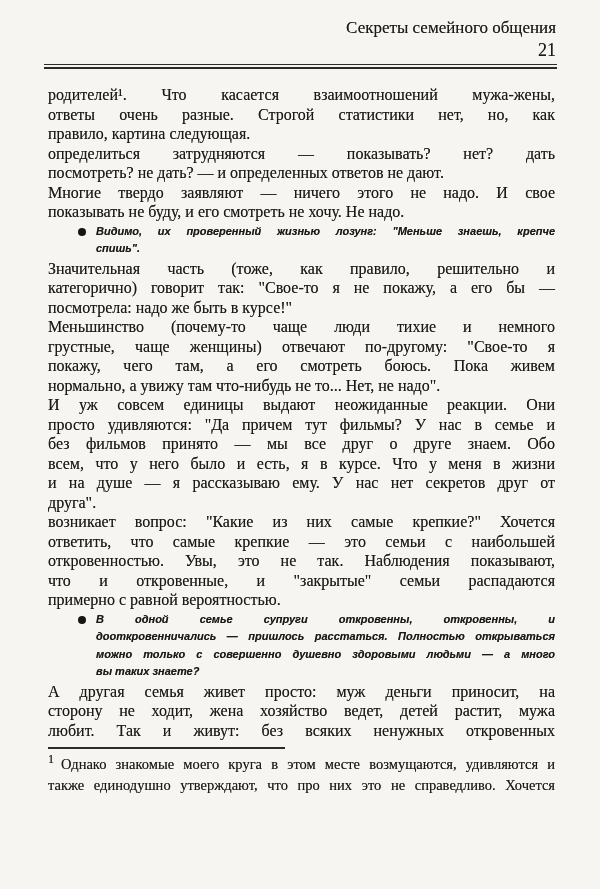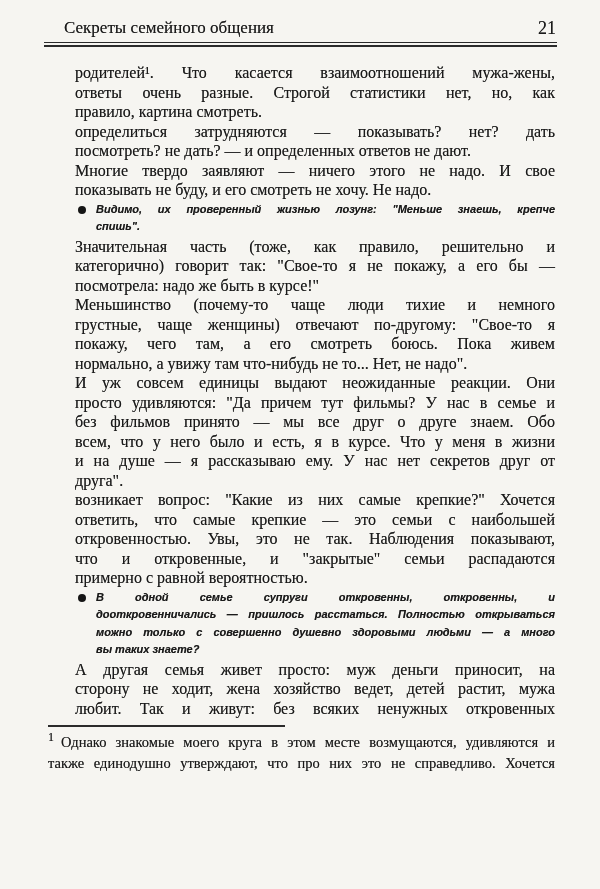--- a/index.html
+++ b/index.html
@@ -12,41 +12,40 @@
     position: relative;
     width: 600px; height: 889px;
     background: #f6f5f1;
     color: #1a1a1a;
     overflow: hidden;
     text-shadow: 0 0 0.4px rgba(10,10,10,0.55);
   }
   
   .header {
     display: flex;
-    justify-content: space-between;
     align-items: flex-end;
     padding: 17px 44px 0 64px;
+    flex-direction: column;
   }
   .header-title { font-size: 17px; line-height: 22px; }
   .page-number  { font-size: 18px; line-height: 22px; }
   .header-rule {
     margin: 3px 43px 0 44px;
     height: 2px;
     border-top: 1px solid #2b2b2b;
     border-bottom: 2px solid #2b2b2b;
   }
   
   .page-body { padding: 16px 45px 0 48px; }
   .block { margin: 0; }
   .paragraph .line {
     font-size: 16px;
     line-height: 19.5px;
     text-align: justify;
     text-align-last: justify;
-    margin-left: 27px;
   }
   .paragraph .line.last { text-align-last: left; }
   .bullet {
     position: relative;
     padding-left: 48px;
     margin: 1px 0;
   }
   .bullet .line {
     font-family: "Liberation Sans", sans-serif;
     font-style: italic;
@@ -93,21 +92,21 @@
   <div class="header">
     <span class="header-title">Секреты семейного общения</span>
     <span class="page-number">21</span>
   </div>
   <div class="header-rule"></div>
 
   <div class="page-body">
       <div class="block paragraph">
         <div class="line">родителей¹.  Что  касается  взаимоотношений  мужа-жены,</div>
         <div class="line">ответы очень разные. Строгой статистики нет, но, как</div>
-        <div class="line last">правило, картина смотреть.</div>
+        <div class="line last">правило, картина следующая.</div>
       </div>
       <div class="block paragraph">
         <div class="line">определиться затрудняются — показывать? нет? дать</div>
         <div class="line last">посмотреть? не дать? — и определенных ответов не дают.</div>
       </div>
       <div class="block paragraph">
         <div class="line">Многие твердо заявляют — ничего этого не надо. И свое</div>
         <div class="line last">показывать не буду, и его смотреть не хочу. Не надо.</div>
       </div>
       <div class="block bullet">

